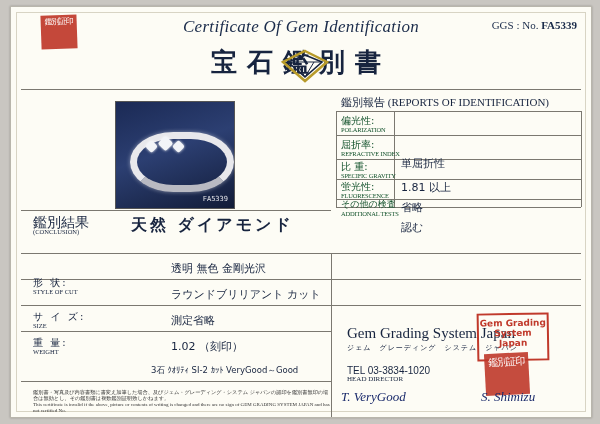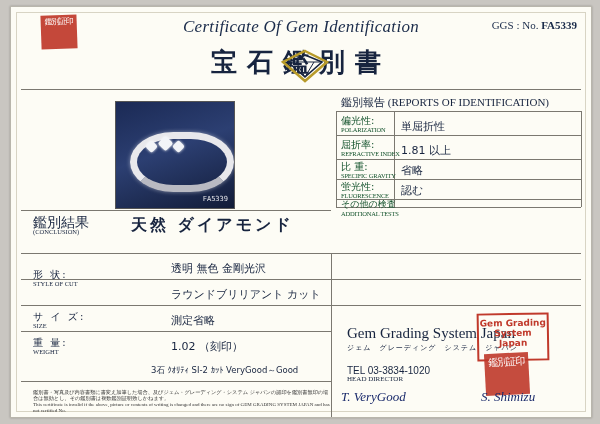--- a/index.html
+++ b/index.html
@@ -86,21 +86,21 @@
     font-size:11px;color:#17243f;font-family:Liberation Serif, serif;
   }
   .vline{position:absolute;background:#7b7870;width:1px;}
   .hline{position:absolute;background:#7b7870;height:1px;}
   .cellL{
     position:absolute;font-family:"DejaVu Sans", sans-serif;color:#14532d;
   }
   .cellL .jp{font-size:10px;display:block;line-height:11px;}
   .cellL .en{font-size:6.5px;display:block;letter-spacing:-.2px;font-family:"Liberation Serif",serif;}
   .cellV{
-    position:absolute;font-family:"DejaVu Sans", sans-serif;font-size:11px;color:#17243f;
+    position:absolute;font-family:"DejaVu Sans", sans-serif;font-size:11px;color:#17243f;margin-top:37px;
   }
   
   .concl-lab{
     position:absolute;left:22px;top:210px;font-family:"DejaVu Sans",sans-serif;color:#17243f;
   }
   .concl-lab .jp{font-size:14px;display:block;line-height:11px;}
   .concl-lab .en{font-size:6.5px;display:block;font-family:"Liberation Serif",serif;}
   .concl-val{
     position:absolute;left:120px;top:208px;font-size:16px;font-weight:bold;
     font-family:"DejaVu Sans",sans-serif;color:#17243f;letter-spacing:3px;
@@ -240,21 +240,21 @@
   <div class="concl-lab">
     <span class="jp">鑑別結果</span>
     <span class="en">(CONCLUSION)</span>
   </div>
   <div class="concl-val">天然 ダイアモンド</div>
   <div class="hline" style="left:10px;top:246px;width:560px;"></div>
 
   <div class="row-val" style="left:160px;top:254px;">透明 無色 金剛光沢</div>
   <div class="hline" style="left:10px;top:272px;width:560px;"></div>
 
-  <div class="row-lab" style="left:22px;top:262px;">
+  <div class="row-lab" style="left:22px;top:270px;">
     <span class="jp">形 状:</span>
     <span class="en">STYLE OF CUT</span>
   </div>
   <div class="row-val" style="left:160px;top:280px;">ラウンドブリリアント カット</div>
   <div class="hline" style="left:10px;top:298px;width:560px;"></div>
 
   <div class="row-lab" style="left:22px;top:304px;">
     <span class="jp">サ イ ズ:</span>
     <span class="en">SIZE</span>
   </div>

